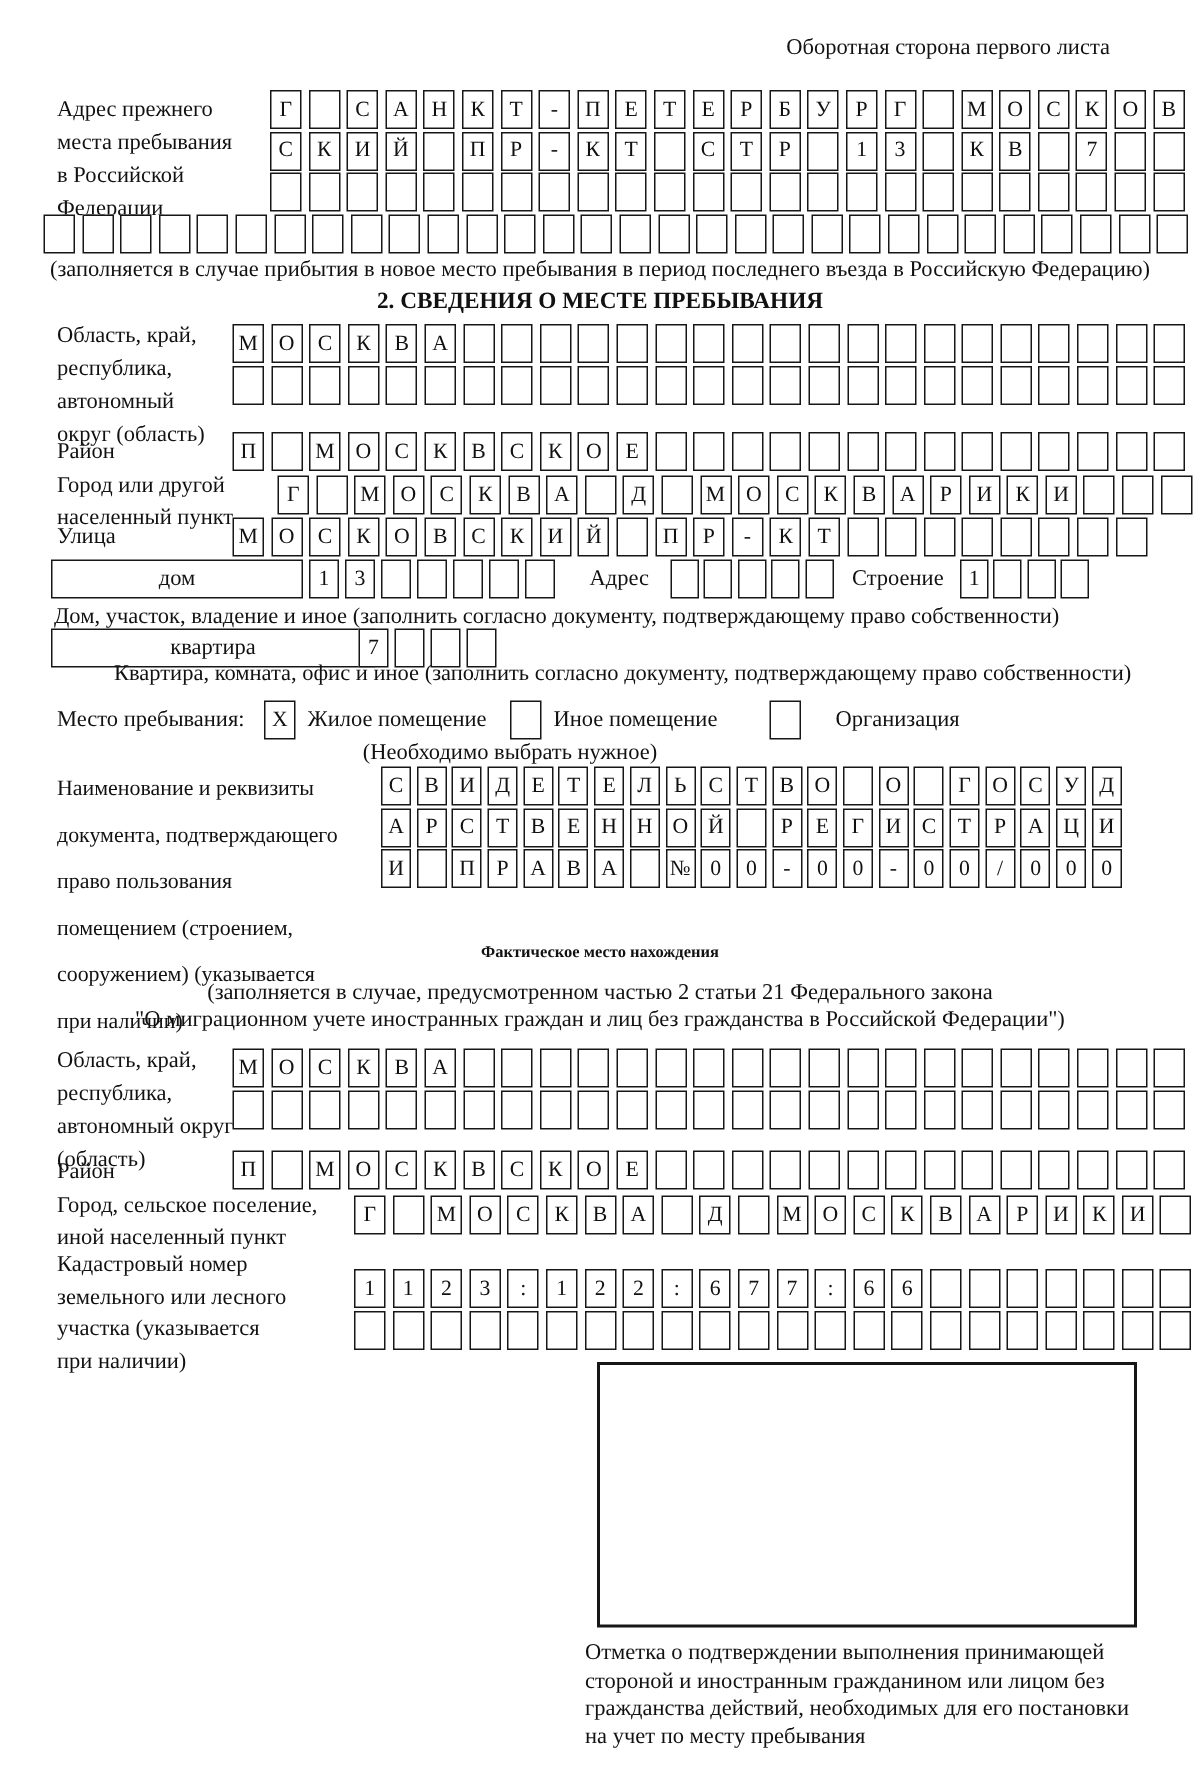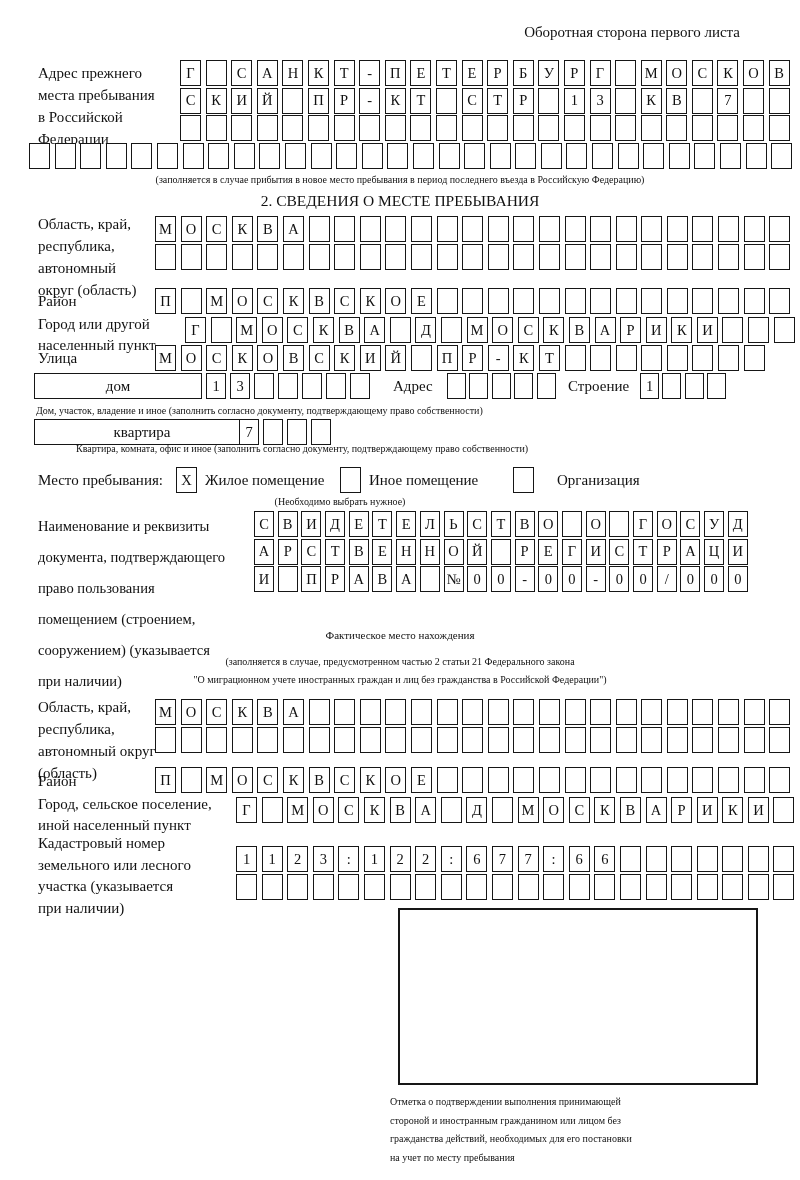--- a/index.html
+++ b/index.html
@@ -1,22 +1,22 @@
 <!DOCTYPE html>
 <html><head>
 <meta charset="utf-8">
 <style>
   html,body{margin:0;padding:0;background:#fff;}
   body{width:800px;height:1180px;position:relative;overflow:hidden;
        font-family:"Liberation Serif","DejaVu Serif",serif;color:#111;}
   .abs{position:absolute;}
   .lbl{font-size:15px;line-height:22px;white-space:pre-line;}
-  .sm{font-size:10px;line-height:18px;white-space:pre-line;}
+  .sm{font-size:15px;line-height:18px;white-space:pre-line;}
   .center{left:0;right:0;text-align:center;}
-  .bold{font-weight:normal;}
+  .bold{font-weight:bold;}
   .cellrow{display:flex;}
   .stack .cellrow{margin-bottom:1.6px;}
   .cell{flex:none;box-sizing:border-box;width:21px;height:26px;margin-right:4.6px;
         border:1.6px solid #161616;display:flex;align-items:center;justify-content:center;
         font-size:14.5px;line-height:1;background:#fff;}
   .g24 .cell{width:20px;margin-right:4px;}
   .g22 .cell{width:19px;margin-right:3.4px;}
   .tight .cell{width:20px;margin-right:3.7px;}
   .widebox{box-sizing:border-box;height:26px;border:1.6px solid #161616;
            display:flex;align-items:center;justify-content:center;font-size:15px;}

